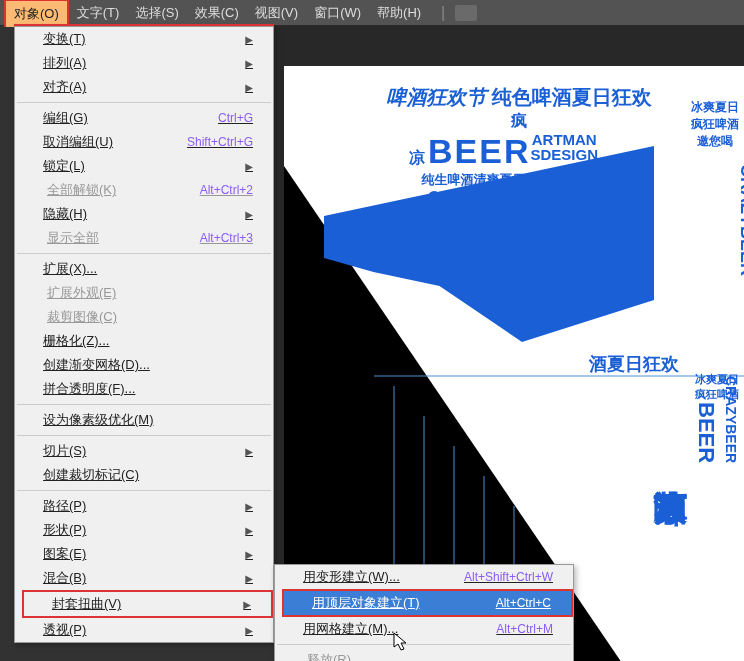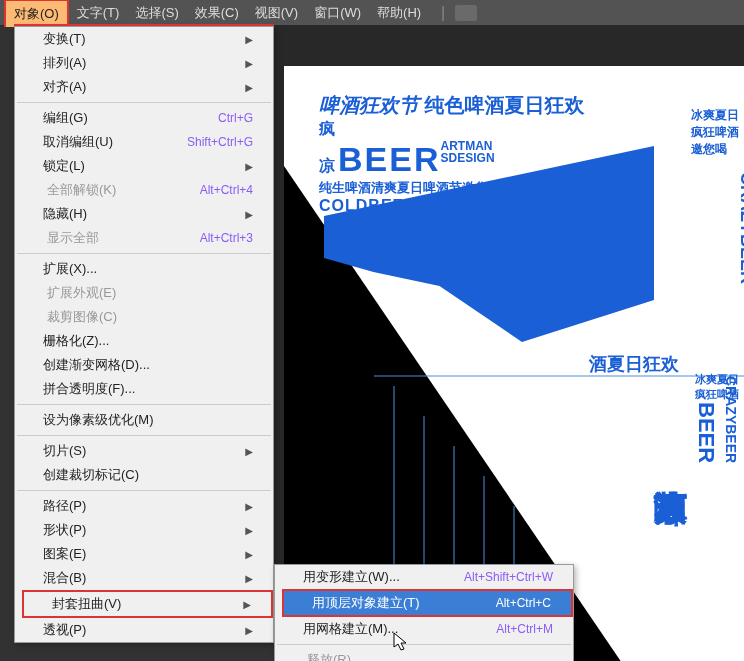--- a/index.html
+++ b/index.html
@@ -7,29 +7,29 @@
 
 .menubar { height: 26px; background: #535353; display: flex; align-items: center; padding: 0 4px; border-bottom: 1px solid #2a2a2a; }
 .menubar-item { color: #ddd; font-size: 13px; padding: 4px 8px; cursor: pointer; }
 .menubar-item.active { background: #fdba74; color: #222; border: 2px solid #d33; border-bottom: none; }
 
 .canvas-area { position: absolute; left: 274px; top: 26px; right: 0; bottom: 0; background: #282828; }
 .artboard { position: absolute; left: 10px; top: 40px; width: 460px; height: 600px; background: #fff; }
 .black-triangle { position: absolute; left: 0; top: 100px; width: 340px; height: 500px; background: #000; clip-path: polygon(0 0, 100% 100%, 0 100%); }
 .blue-wave { position: absolute; left: 40px; top: 80px; width: 330px; height: 280px; background: #1a5fd6; clip-path: polygon(0 25%, 100% 0, 100% 55%, 60% 70%, 35% 50%, 15% 45%, 0 40%); }
 .typo-block { position: absolute; font-family: "Microsoft YaHei", sans-serif; color: #1a5fd6; font-weight: 700; }
-.typo-top { left: 35px; top: 26px; width: 400px; }
+.typo-top { left: 35px; top: 18px; width: 400px; text-align: center; }
 .typo-top .line { white-space: nowrap; }
 .typo-side { right: 5px; top: 286px; width: 150px; }
 .vertical { writing-mode: vertical-rl; display: inline-block; }
 .guides line { stroke: #4a90d9; stroke-width: 1; }
 
 .dropdown { position: absolute; left: 14px; top: 26px; width: 260px; background: #f0f0f0; border: 1px solid #999; box-shadow: 2px 2px 6px rgba(0,0,0,0.3); z-index: 10; }
 .dropdown-border-top { position: absolute; left: 14px; top: 24px; width: 260px; height: 2px; background: #d33; z-index: 12; pointer-events: none; }
-.menu-item { display: flex; align-items: center; justify-content: space-between; padding: 3px 20px 3px 28px; font-size: 13px; color: #222; cursor: pointer; min-height: 22px; }
+.menu-item { display: flex; align-items: center; justify-content: space-between; padding: 3px 20px 3px 28px; font-size: 13px; color: #222; cursor: pointer; min-height: 22px; text-decoration: underline; }
 .menu-item.disabled { color: #999; padding-left: 32px; }
 .menu-item.highlighted { border: 2px solid #d33; margin-left: 7px; }
 .menu-sep { height: 1px; background: #ccc; margin: 3px 2px; }
 .menu-arrow { font-size: 10px; color: #555; }
 .menu-shortcut { font-size: 12px; color: #8b5cf6; }
 
 .submenu { position: absolute; left: 274px; top: 564px; width: 300px; background: #f0f0f0; border: 1px solid #999; box-shadow: 2px 2px 6px rgba(0,0,0,0.3); z-index: 11; }
 .submenu .menu-item.highlighted { background: #3a7fd5; color: #fff; }
 .submenu .menu-item.highlighted .menu-shortcut { color: #fff; }
 
@@ -48,21 +48,21 @@
   <span class="menubar-item">帮助(H)</span>
   <span style="margin-left:12px;color:#888;">|</span>
   <span style="margin-left:10px;width:22px;height:16px;background:#6a6a6a;border-radius:2px;display:inline-block;"></span>
 </div>
 
 <div class="canvas-area">
   <div class="artboard">
     <div class="typo-block typo-top">
       <div class="line" style="font-size:20px;font-style:italic;"><span>啤酒狂欢节</span> <span style="font-style:normal;">纯色啤酒夏日狂欢</span></div>
       <div class="line" style="font-size:11px;"><span style="font-size:16px;white-space:pre;">疯
-凉</span> <span style="font-size:34px;letter-spacing:2px;">BEER</span><span style="font-size:12px;display:inline-block;vertical-align:top;line-height:1;"><span>ARTMAN</span><br><span>SDESIGN</span></span> <span class="vertical" style="font-size:28px;line-height:1;">冰爽啤酒</span></div>
+凉</span> <span style="font-size:34px;letter-spacing:2px;">BEER</span><span style="font-size:15px;display:inline-block;vertical-align:top;line-height:1;"><span>ARTMAN</span><br><span>SDESIGN</span></span> <span class="vertical" style="font-size:28px;line-height:1;">冰爽啤酒</span></div>
       <div class="line" style="font-size:13px;">纯生啤酒清爽夏日啤酒节邀您畅饮</div>
       <div class="line" style="font-size:16px;letter-spacing:1px;">COLDBEERFESTIVAL</div>
       <div style="position:absolute;right:-20px;top:15px;font-size:12px;">
         <div>冰爽夏日</div>
         <div>疯狂啤酒</div>
         <div>邀您喝</div>
       </div>
       <div style="position:absolute;right:-38px;top:80px;" class="vertical">
         <span style="font-size:18px;">CRAZYBEER</span>
       </div>
@@ -115,21 +115,21 @@
     <div class="menu-item">
       <span>取消编组(U)</span>
       <span class="menu-shortcut">Shift+Ctrl+G</span>
     </div>
     <div class="menu-item">
       <span>锁定(L)</span>
       <span class="menu-arrow">▶</span>
     </div>
     <div class="menu-item disabled">
       <span>全部解锁(K)</span>
-      <span class="menu-shortcut">Alt+Ctrl+4</span>
+      <span class="menu-shortcut">Alt+Ctrl+2</span>
     </div>
     <div class="menu-item">
       <span>隐藏(H)</span>
       <span class="menu-arrow">▶</span>
     </div>
     <div class="menu-item disabled">
       <span>显示全部</span>
       <span class="menu-shortcut">Alt+Ctrl+3</span>
     </div>
     <div class="menu-sep"></div>

